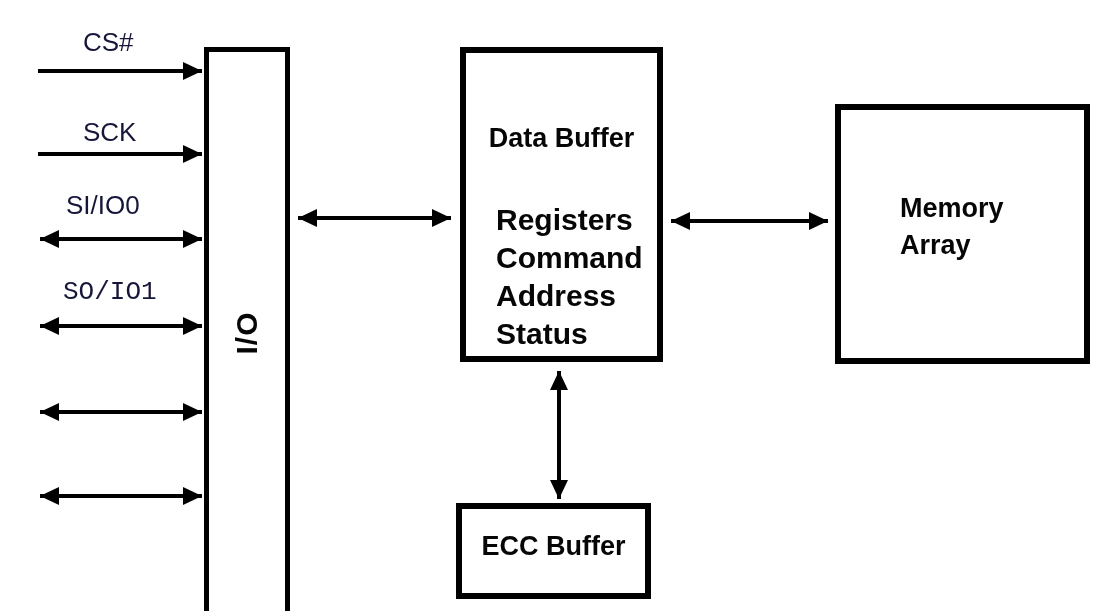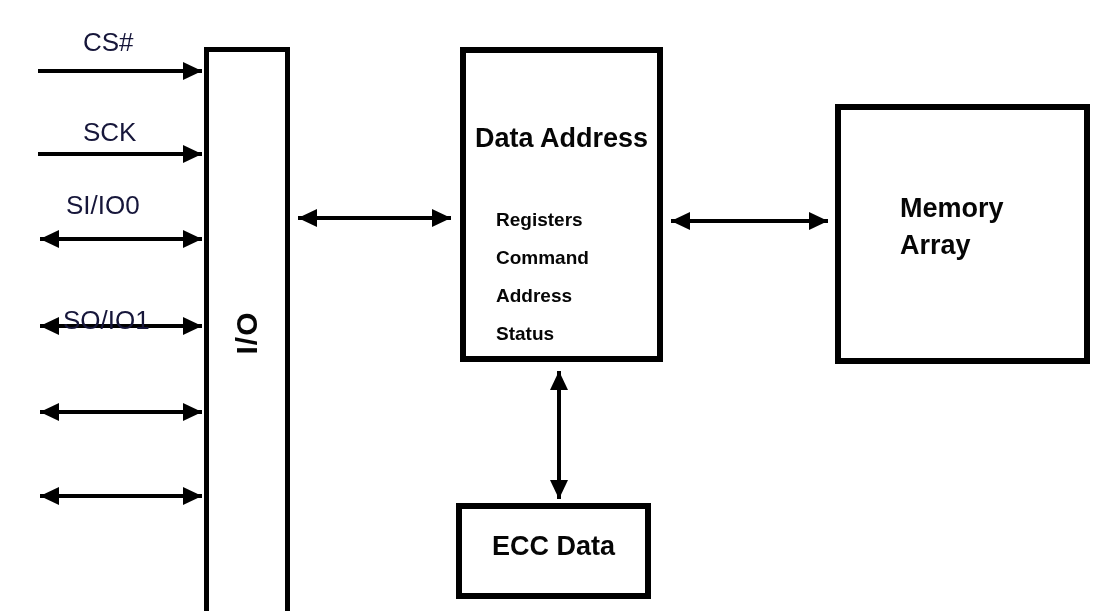--- a/index.html
+++ b/index.html
@@ -39,21 +39,21 @@
   .ctl-title{
     position:absolute;top:17px;left:0;width:100%;
     text-align:center;font-size:27px;font-weight:700;color:var(--box-text);
   }
   .ctl-sub{
     position:absolute;top:70px;left:0;width:100%;
     text-align:center;font-size:27px;font-weight:700;color:var(--box-text);
   }
   .ctl-list{
     position:absolute;top:148px;left:30px;
-    font-size:19px;font-weight:700;color:var(--box-text);
+    font-size:30px;font-weight:700;color:var(--box-text);
     line-height:38px;white-space:pre-line;
   }
   .memory-box{left:835px;top:85px;width:255px;height:260px;padding-left:12px;}
   .memory-label{
     position:absolute;left:59px;top:80px;
     font-size:27px;font-weight:700;color:var(--box-text);
     line-height:37px;white-space:pre-line;
   }
   .ecc-box{left:456px;top:484px;width:195px;height:96px;}
   .ecc-label{
@@ -87,36 +87,36 @@
     <line x1="40" y1="477" x2="202" y2="477" marker-start="url(#ah)" marker-end="url(#ah)"></line>
 
     <line x1="298" y1="199" x2="451" y2="199" marker-start="url(#ah)" marker-end="url(#ah)"></line>
     <line x1="671" y1="202" x2="828" y2="202" marker-start="url(#ah)" marker-end="url(#ah)"></line>
     <line x1="559" y1="352" x2="559" y2="480" marker-start="url(#ah)" marker-end="url(#ah)"></line>
   </svg>
 
   <div class="signal-label" style="left:83px;top:10px;">CS#</div>
   <div class="signal-label" style="left:83px;top:100px;">SCK</div>
   <div class="signal-label" style="left:66px;top:173px;">SI/IO0</div>
-  <div class="signal-label" style="left:63px;top:288px;">SO/IO1</div>
+  <div class="signal-label" style="left:63px;top:260px;font-family:Liberation Mono, monospace;">SO/IO1</div>
 
   <div class="box io-box">
     <div class="io-label">I/O</div>
   </div>
 
   <div class="box control-box">
-    <div class="ctl-sub">Data Address</div>
+    <div class="ctl-sub">Data Buffer</div>
     <div class="ctl-list">Registers
 Command
 Address
 Status</div>
   </div>
 
   <div class="box memory-box">
     <div class="memory-label">Memory
 Array</div>
   </div>
 
   <div class="box ecc-box">
-    <div class="ecc-label">ECC Data</div>
+    <div class="ecc-label">ECC Buffer</div>
   </div>
 
 </div>
 
 </body></html>

